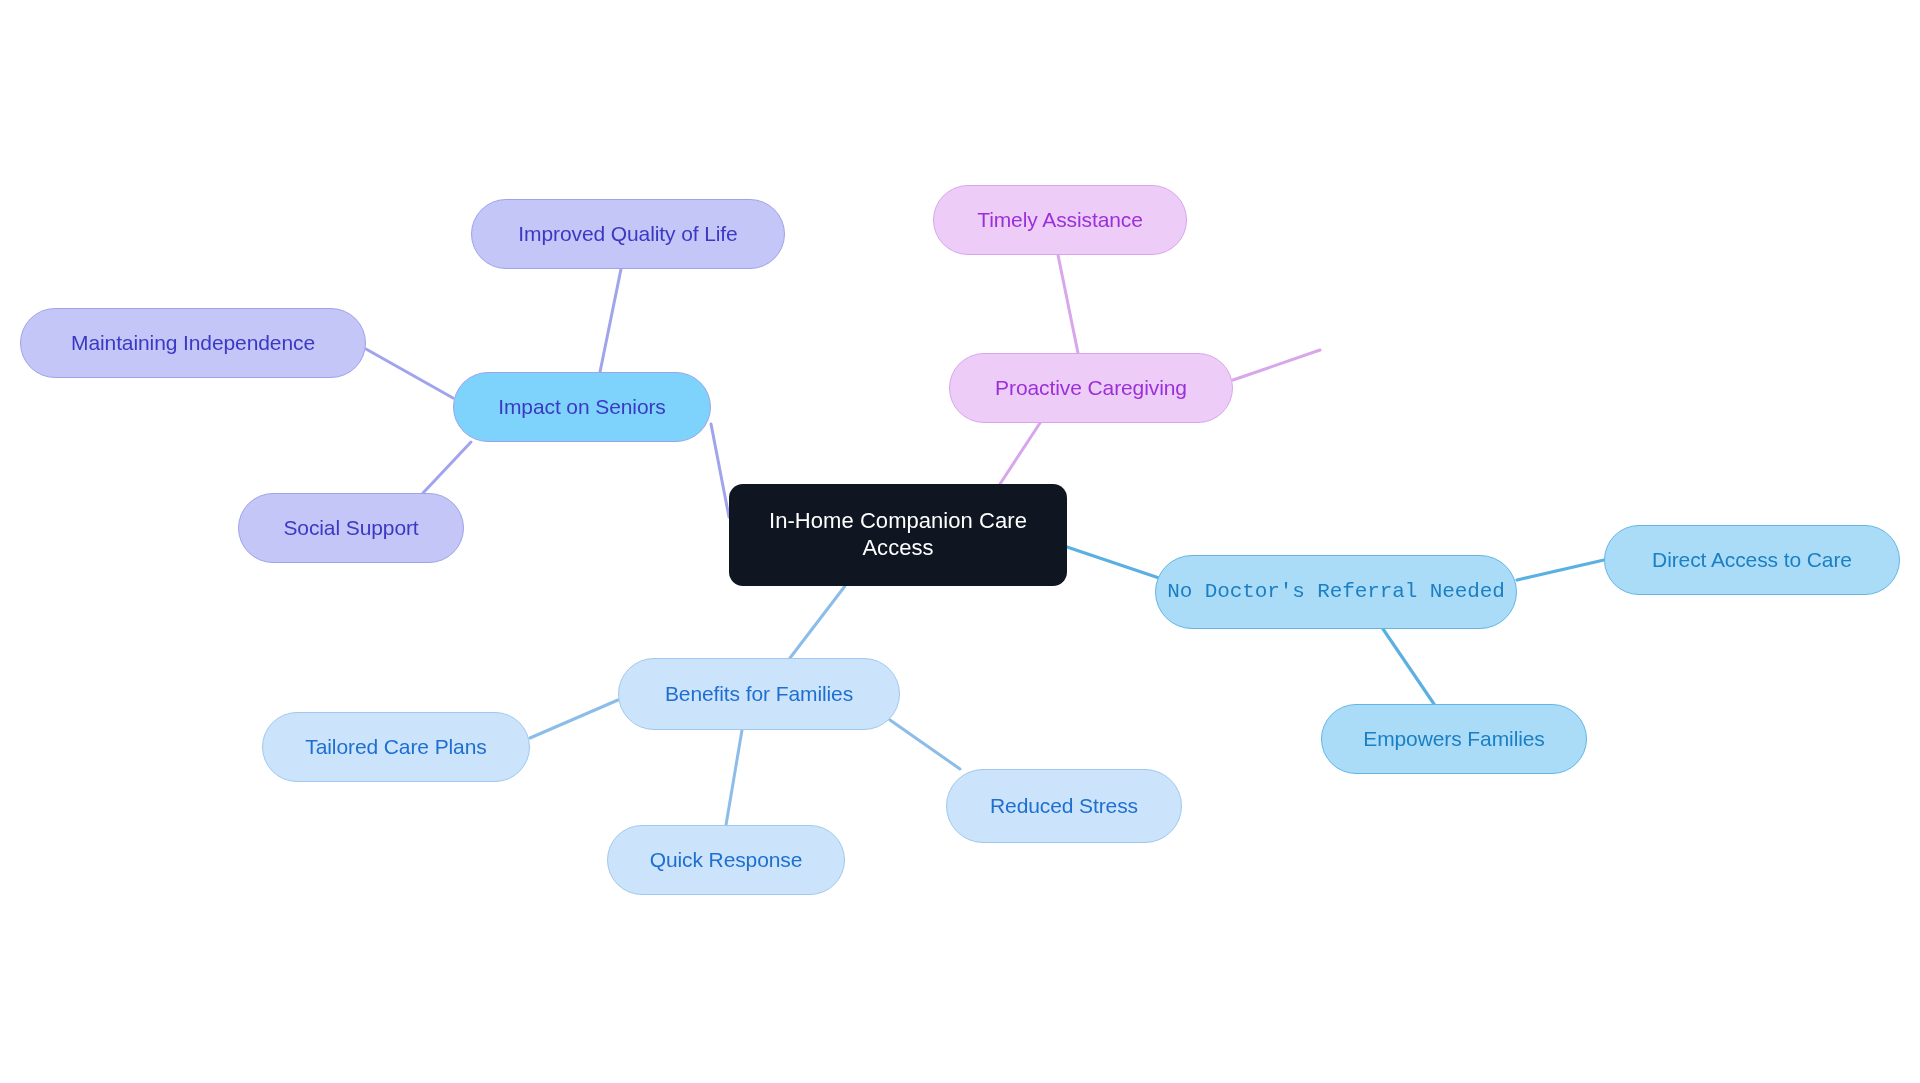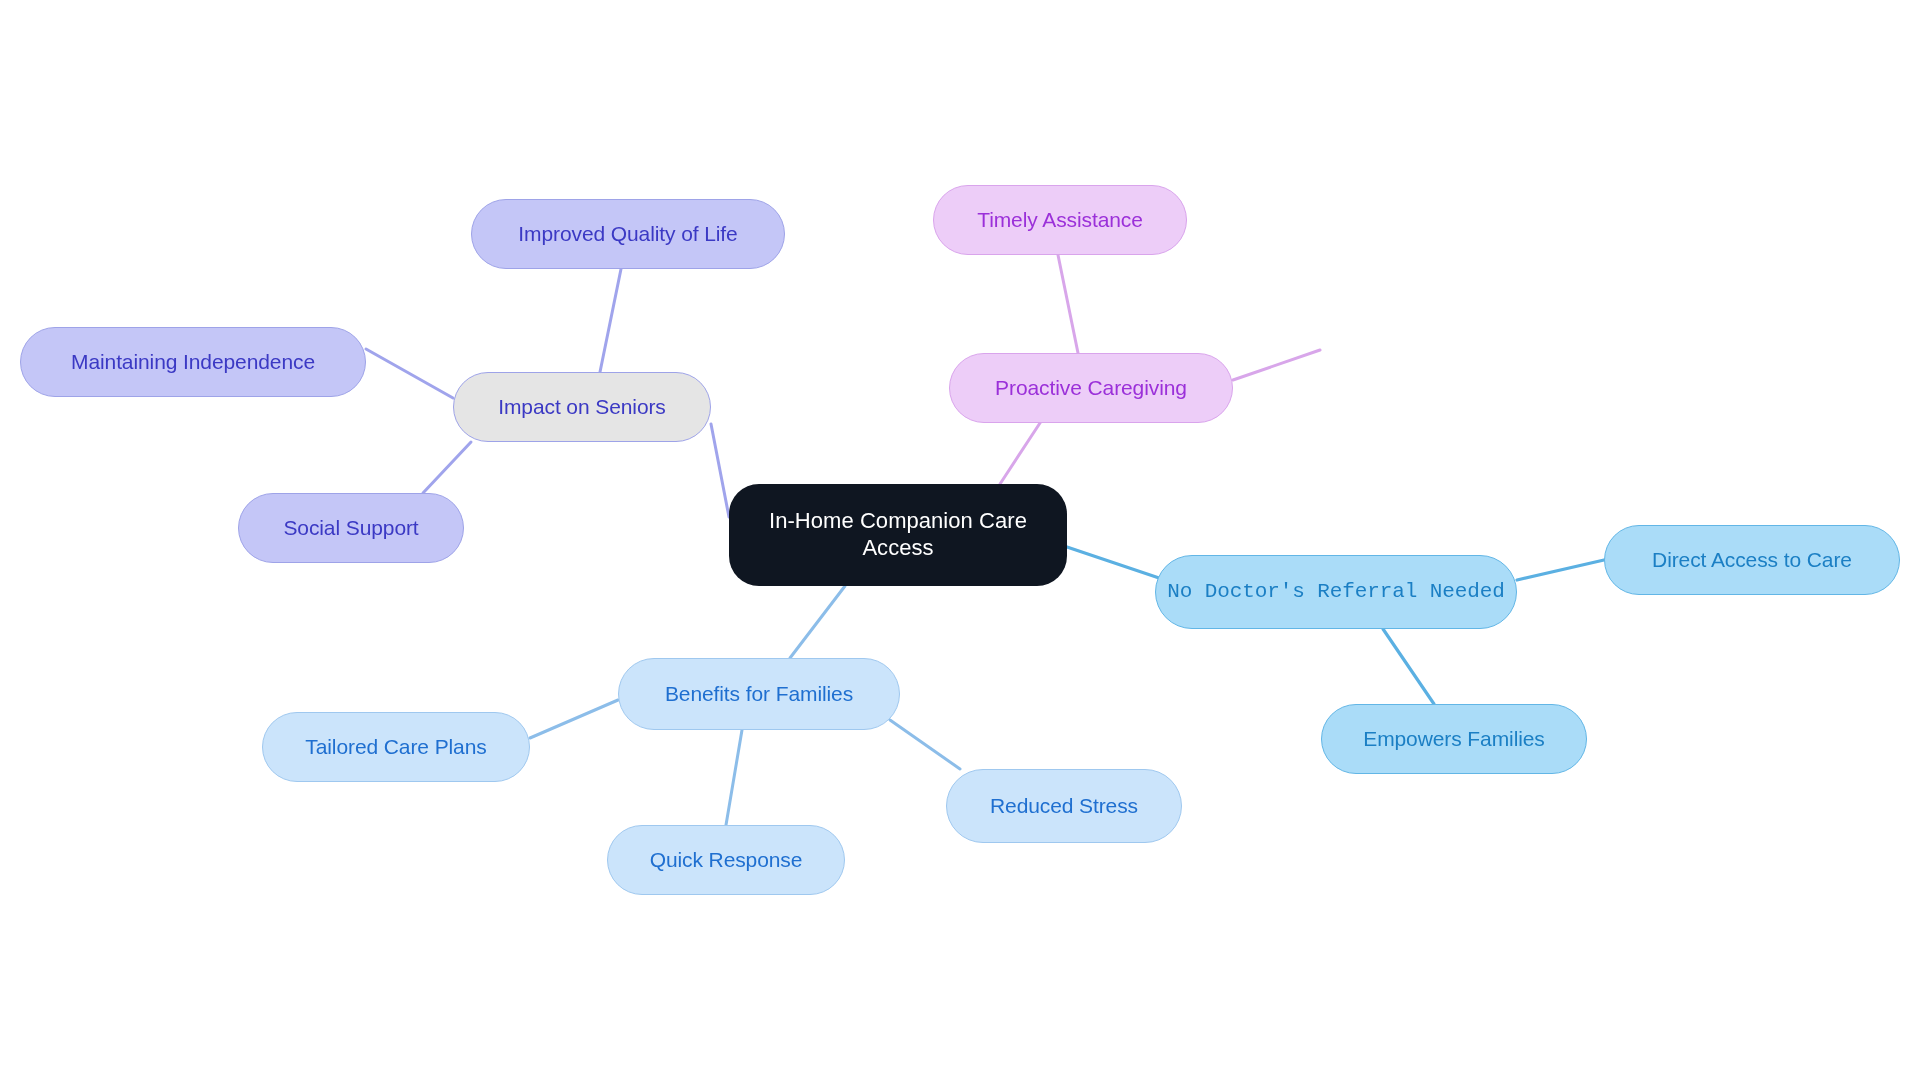--- a/index.html
+++ b/index.html
@@ -35,21 +35,21 @@
     justify-content: center;
     text-align: center;
     border-radius: 999px;
     border-style: solid;
     border-width: 1.6px;
     line-height: 1.22;
     white-space: pre-line;
     letter-spacing: -0.1px;
   }
   .node.root {
-    border-radius: 30px;
+    border-radius: 14px;
     border-width: 0;
     letter-spacing: 0.05px;
   }
 </style>
 </head>
 <body>
 
 <div id="stage" style="background: rgb(255, 255, 255);">
 
   <svg id="edges" viewBox="0 0 1920 1083" xmlns="http://www.w3.org/2000/svg">
@@ -65,23 +65,23 @@
       <line x1="1383" y1="629" x2="1434" y2="704" stroke="#5bb0e2" stroke-width="3.2" stroke-linecap="round"></line>
       <line x1="845" y1="586" x2="790" y2="658" stroke="#8cbde9" stroke-width="3" stroke-linecap="round"></line>
       <line x1="618" y1="700" x2="530" y2="738" stroke="#8cbde9" stroke-width="3" stroke-linecap="round"></line>
       <line x1="742" y1="730" x2="726" y2="825" stroke="#8cbde9" stroke-width="3" stroke-linecap="round"></line>
       <line x1="890" y1="720" x2="960" y2="769" stroke="#8cbde9" stroke-width="3" stroke-linecap="round"></line>
     </svg>
 
   <div class="node root" style="left: 729px; top: 484px; width: 338px; height: 102px; font-size: 22px; background: rgb(15, 22, 33); border-color: rgb(15, 22, 33); color: rgb(255, 255, 255);">In-Home Companion Care
 Access</div>
 
-  <div class="node" style="left: 453px; top: 372px; width: 258px; height: 70px; font-size: 21px; background: #e5e5e5; border-color: rgb(158, 163, 232); color: rgb(59, 57, 196);">Impact on Seniors</div>
+  <div class="node" style="left: 453px; top: 372px; width: 258px; height: 70px; font-size: 21px; background: #7dd3fc; border-color: rgb(158, 163, 232); color: rgb(59, 57, 196);">Impact on Seniors</div>
   <div class="node" style="left: 471px; top: 199px; width: 314px; height: 70px; font-size: 21px; background: rgb(196, 198, 247); border-color: rgb(158, 163, 232); color: rgb(59, 57, 196);">Improved Quality of Life</div>
-  <div class="node" style="left: 20px; top: 308px; width: 346px; height: 70px; font-size: 21px; background: rgb(196, 198, 247); border-color: rgb(158, 163, 232); color: rgb(59, 57, 196); margin-top: 19px;">Maintaining Independence</div>
+  <div class="node" style="left: 20px; top: 308px; width: 346px; height: 70px; font-size: 21px; background: rgb(196, 198, 247); border-color: rgb(158, 163, 232); color: rgb(59, 57, 196);">Maintaining Independence</div>
   <div class="node" style="left: 238px; top: 493px; width: 226px; height: 70px; font-size: 21px; background: rgb(196, 198, 247); border-color: rgb(158, 163, 232); color: rgb(59, 57, 196);">Social Support</div>
 
   <div class="node" style="left: 933px; top: 185px; width: 254px; height: 70px; font-size: 21px; background: rgb(237, 205, 248); border-color: rgb(217, 164, 236); color: rgb(155, 48, 217);">Timely Assistance</div>
   <div class="node" style="left: 949px; top: 353px; width: 284px; height: 70px; font-size: 21px; background: rgb(237, 205, 248); border-color: rgb(217, 164, 236); color: rgb(155, 48, 217);">Proactive Caregiving</div>
 
   <div class="node" style="left: 1155px; top: 555px; width: 362px; height: 74px; font-size: 21px; background: rgb(170, 220, 248); border-color: rgb(98, 182, 230); color: rgb(27, 127, 196); font-family: Liberation Mono, monospace;">No Doctor's Referral Needed</div>
   <div class="node" style="left: 1604px; top: 525px; width: 296px; height: 70px; font-size: 21px; background: rgb(170, 220, 248); border-color: rgb(98, 182, 230); color: rgb(27, 127, 196);">Direct Access to Care</div>
   <div class="node" style="left: 1321px; top: 704px; width: 266px; height: 70px; font-size: 21px; background: rgb(170, 220, 248); border-color: rgb(98, 182, 230); color: rgb(27, 127, 196);">Empowers Families</div>
 
   <div class="node" style="left: 262px; top: 712px; width: 268px; height: 70px; font-size: 21px; background: rgb(203, 228, 251); border-color: rgb(159, 200, 239); color: rgb(31, 111, 208);">Tailored Care Plans</div>

